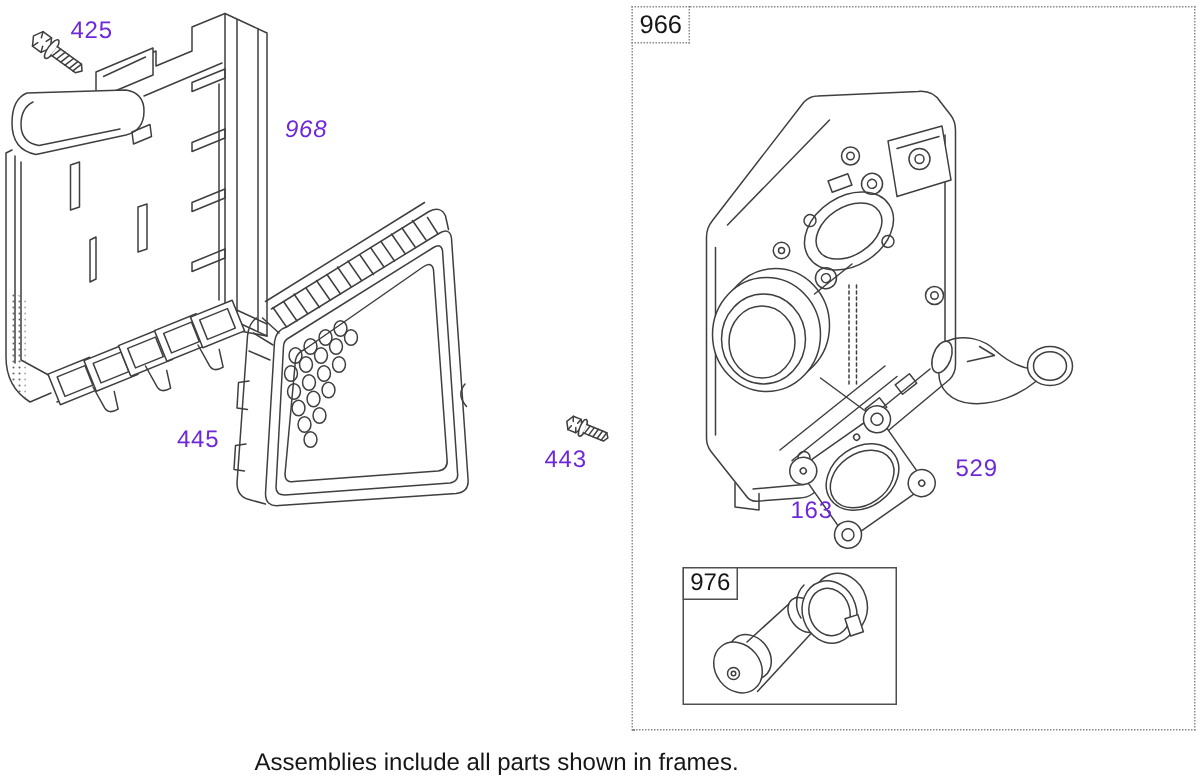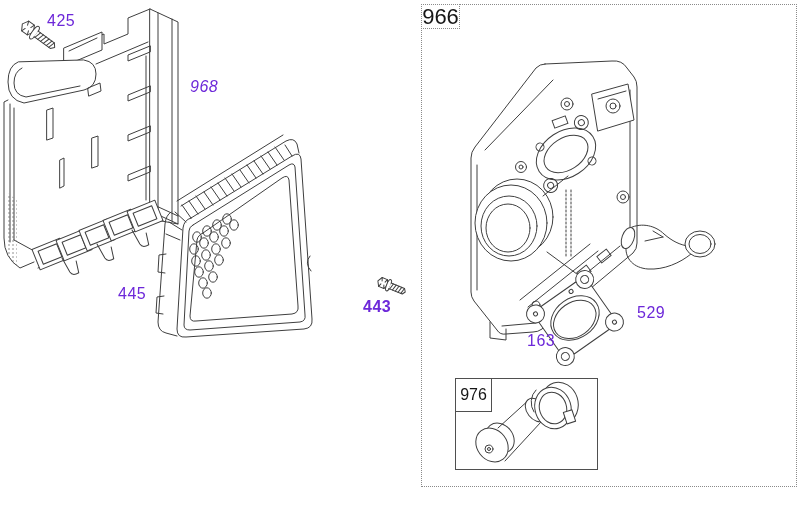--- a/index.html
+++ b/index.html
@@ -6,22 +6,22 @@
   .stage{position:relative;width:800px;height:522px;background:#ffffff;overflow:hidden;
          font-family:"Liberation Sans",sans-serif;}
   .art{position:absolute;left:0;top:0;}
   .part-label{position:absolute;font-size:16px;color:#6d28d9;letter-spacing:.5px;
               white-space:nowrap;line-height:1;}
   .frame{position:absolute;box-sizing:border-box;background:transparent;}
   .frame-main{left:421px;top:4px;width:376px;height:483px;border:1px dotted #8a8a8a;}
   .frame-breather{left:455px;top:378px;width:143px;height:92px;border:1.5px solid #4f4f4f;}
   .frame-tag{position:absolute;box-sizing:border-box;background:#ffffff;display:flex;
              align-items:center;justify-content:center;color:#161616;}
-  .tag-main{left:421px;top:4px;width:39px;height:25px;border:1px dotted #8a8a8a;font-size:22px;}
-  .tag-breather{left:455px;top:378px;width:37px;height:34px;border:1.5px solid #4f4f4f;font-size:16px;}
+  .tag-main{left:421px;top:4px;width:39px;height:25px;border:1px dotted #8a8a8a;font-size:17px;}
+  .tag-breather{left:455px;top:378px;width:37px;height:22px;border:1.5px solid #4f4f4f;font-size:16px;}
   .caption{position:absolute;left:331px;top:500px;transform:translateX(-50%);
            font-size:16px;color:#161616;white-space:nowrap;}
 </style>
 </head>
 <body>
 
 <div class="stage">
 
   <svg class="art" width="800" height="522" viewBox="0 0 800 522">
     <defs>
@@ -251,17 +251,18 @@
   </svg>
 
   <div class="frame frame-main"></div>
   <div class="frame frame-breather"></div>
   <div class="frame-tag tag-main">966</div>
   <div class="frame-tag tag-breather">976</div>
 
   <div class="part-label" style="left:47px;top:13px;">425</div>
   <div class="part-label" style="left:190px;top:79px;font-style:italic;">968</div>
   <div class="part-label" style="left:118px;top:286px;">445</div>
-  <div class="part-label" style="left:363px;top:299px;font-weight:bold;">443</div>
+  <div class="part-label" style="left:363px;top:299px;">443</div>
   <div class="part-label" style="left:637px;top:269px;margin-top:36px;">529</div>
   <div class="part-label" style="left:510px;top:333px;margin-left:17px;">163</div>
 
+  <div class="caption">Assemblies include all parts shown in frames.</div>
 </div>
 
 </body></html>

